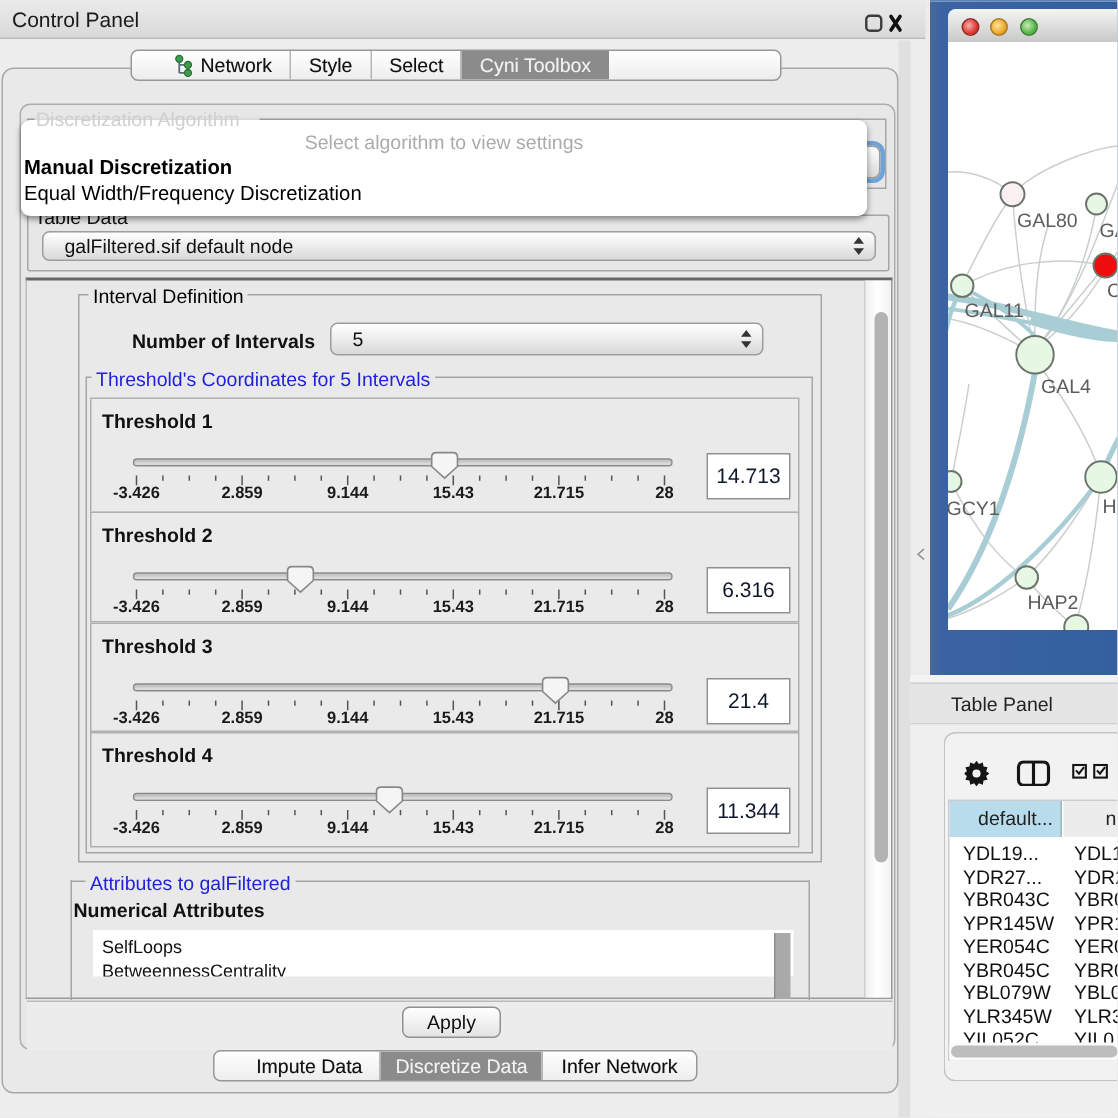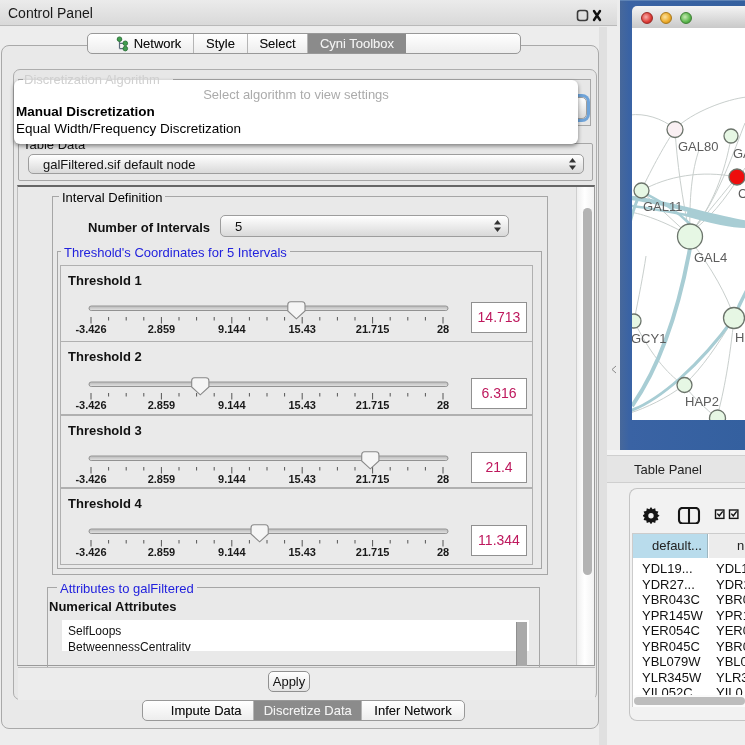--- a/index.html
+++ b/index.html
@@ -47,33 +47,33 @@
   #vscroll { left:576px; top:187px; width:18px; height:478px; background:linear-gradient(90deg,#efefef,#ffffff 45%,#f2f2f2); border-left:1px solid #cfcfcf;}
   #vthumb { left:583px; top:208px; width:9px; height:367px; background:#b3b3b3; border-radius:5px; }
 
   .boldlab { position:absolute; font-size:13px; font-weight:bold; color:#111; }
 
   
   .throw { position:absolute; left:60px; width:473px; height:77px;
     border:1px solid #b0b0b0; background:#eaeaea; }
   .throw .lab { position:absolute; left:7px; top:7px; font-size:13px; font-weight:bold; color:#111; }
   .valbox { position:absolute; left:410px; top:35.5px; width:56px; height:31.5px;
-    background:#fff; border:1px solid #909090; font-size:14px; color:#be185d;
+    background:#fff; border:1px solid #909090; font-size:14px; color:#0f172a;
     display:flex; align-items:center; justify-content:center; }
   .ticklabels { position:absolute; left:0; top:57px; width:100%; font-size:11px; font-weight:bold; color:#1a1a1a; }
   .ticklabels span { position:absolute; transform:translateX(-50%); }
 
   
   #numlist { left:62px; top:620px; width:467px; height:31px; background:#fff; font-size:12px; color:#111; overflow:hidden; padding-top:4px;}
   #numlist div { padding-left:6px; height:15.5px; line-height:15.5px;}
   #listthumb { left:516px; top:622px; width:11px; height:44px; background:#a9a9a9; border-left:1px solid #8f8f8f; }
 
   
   #applyrow { left:18px; top:667px; width:577px; height:33px; background:#ececec; border-top:1px solid #bbb;}
-  #applybtn { left:268px; top:671px; width:42px; height:21px; border:1px solid #909090; border-radius:5px;
+  #applybtn { left:268px; top:671px; width:66px; height:21px; border:1px solid #909090; border-radius:5px;
     background:linear-gradient(#ffffff,#e3e3e3); font-size:13px; color:#111; text-align:center; line-height:19px; }
 
   
   #popup { left:14px; top:80px; width:564px; height:64px; background:#fff;
     border-radius:6px; box-shadow:0 2px 4px rgba(0,0,0,0.45); }
   #popup .hint { position:absolute; left:0; right:0; top:7px; text-align:center; color:#ababab; font-size:13px; }
   #popup .l1 { position:absolute; left:2px; top:24px; font-size:13.5px; font-weight:bold; color:#000; }
   #popup .l2 { position:absolute; left:2px; top:40.5px; font-size:13.5px; color:#000; }
 
   

